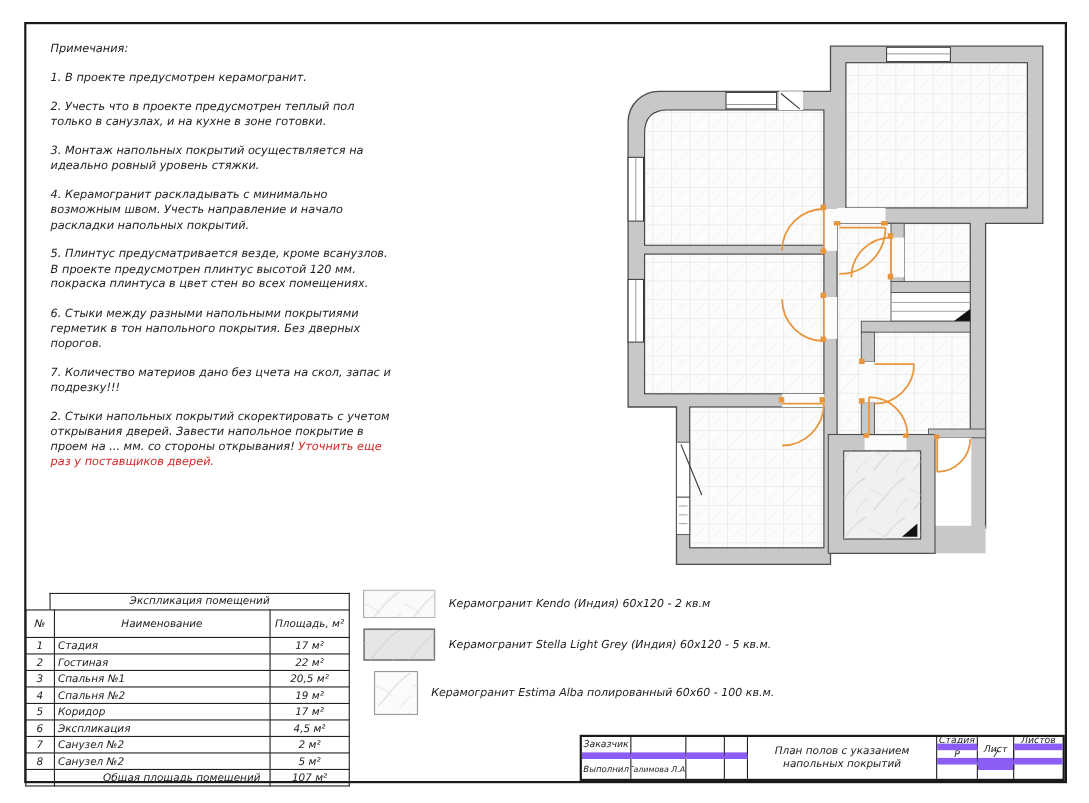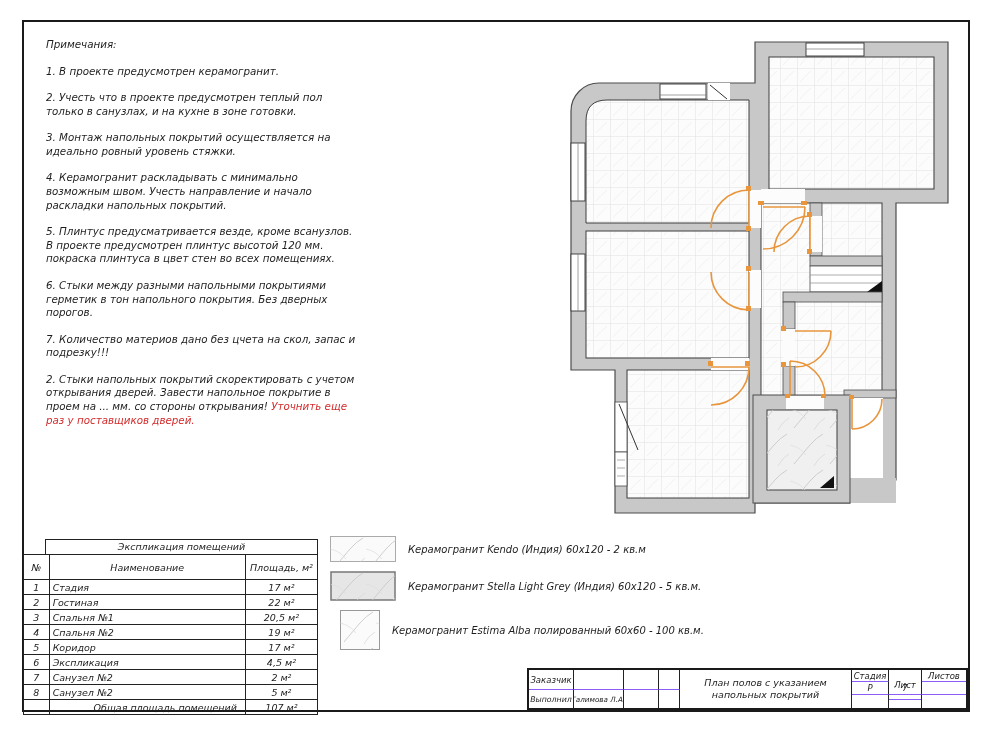--- a/index.html
+++ b/index.html
@@ -22,21 +22,21 @@
   .expl-title{margin-left:22px;border:1px solid #222;border-bottom:none;text-align:center;padding:1px 0 2px 0;}
   table.expl-t{border-collapse:collapse;width:100%;}
   .expl-t td{border:1px solid #222;padding:0 3px;height:14px;white-space:nowrap;overflow:hidden;}
   .expl-t td.no{width:22px;text-align:center;}
   .expl-t td.nm{width:200px;}
   .expl-t td.ar{width:66px;text-align:center;}
   .expl-t tr.hd td{height:24px;text-align:center;}
   .expl-t tr.ft td.nm{text-align:right;padding-right:8px;}
   
   .tblock{position:absolute;left:527px;top:668px;width:441px;height:42px;border:2px solid #1a1a1a;box-sizing:border-box;font-size:8.5px;}
-  .tb-cell{position:absolute;box-sizing:border-box;border-right:1px solid #222;border-bottom:1px solid #8b5cf6;
+  .tb-cell{position:absolute;box-sizing:border-box;border-right:1px solid #222;border-bottom:6px solid #8b5cf6;
            display:flex;align-items:center;justify-content:center;text-align:center;overflow:hidden;white-space:nowrap;}
   .tb-title{font-size:9.5px;line-height:1.25;white-space:normal;}
 </style>
 </head>
 <body>
 
 <div class="frame"></div>
 
 <div class="notes">
   <p>Примечания:</p>

